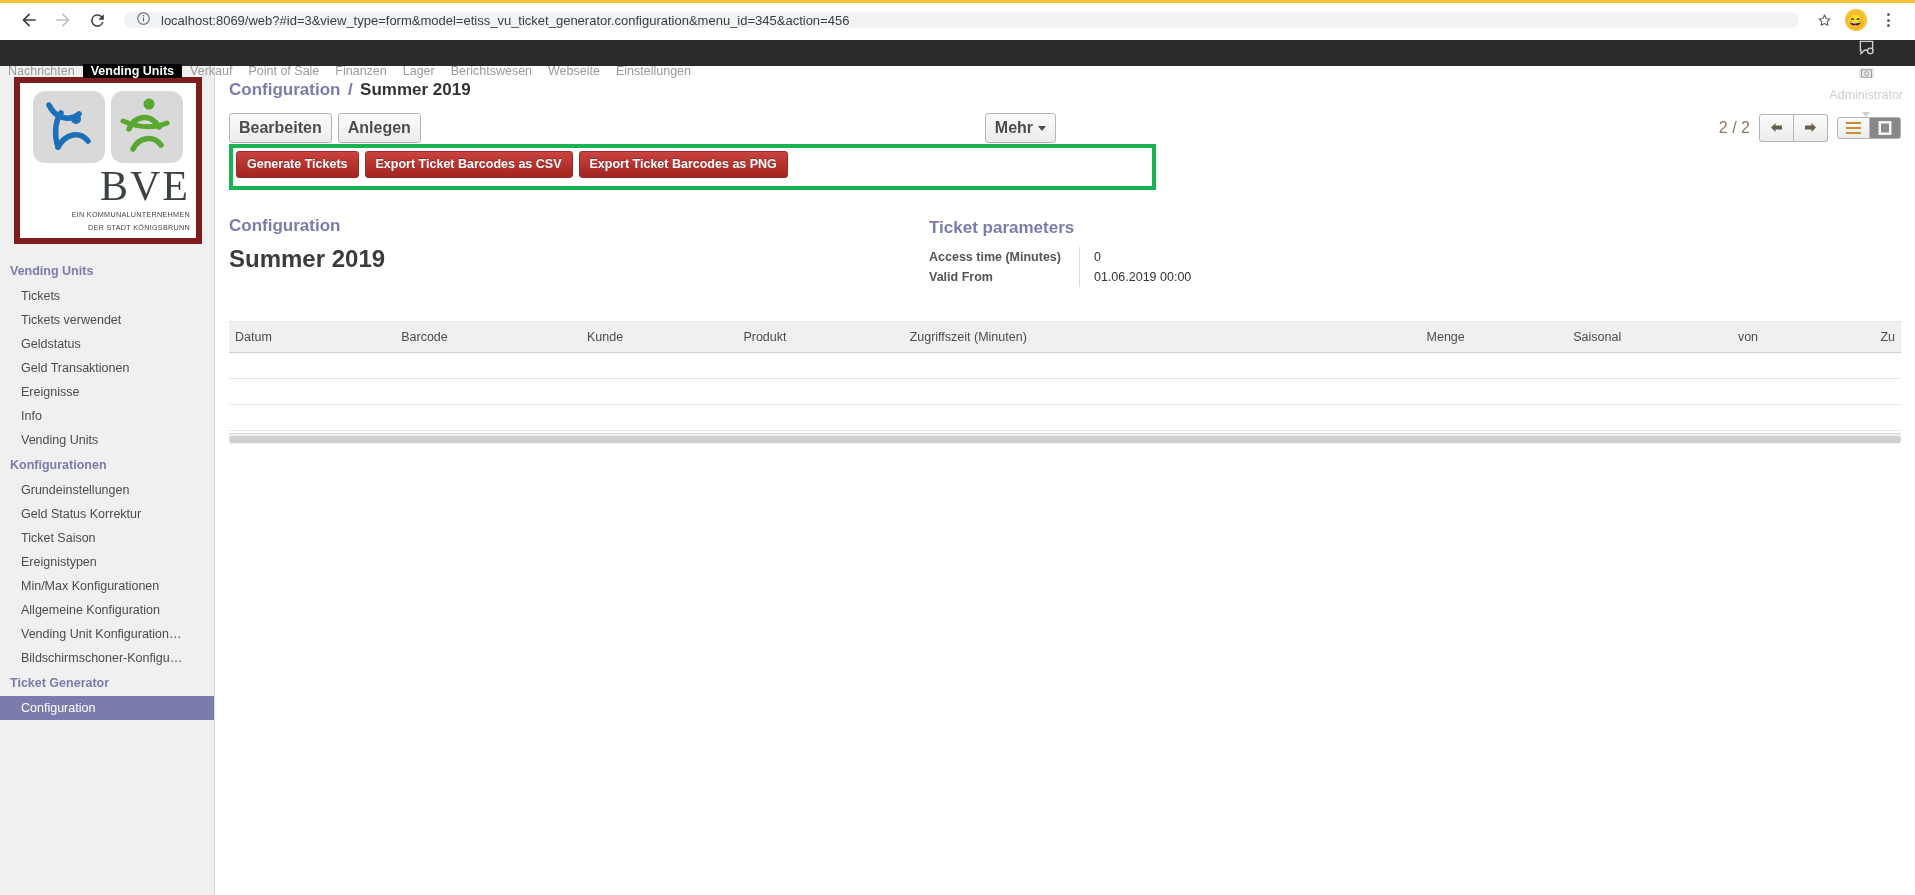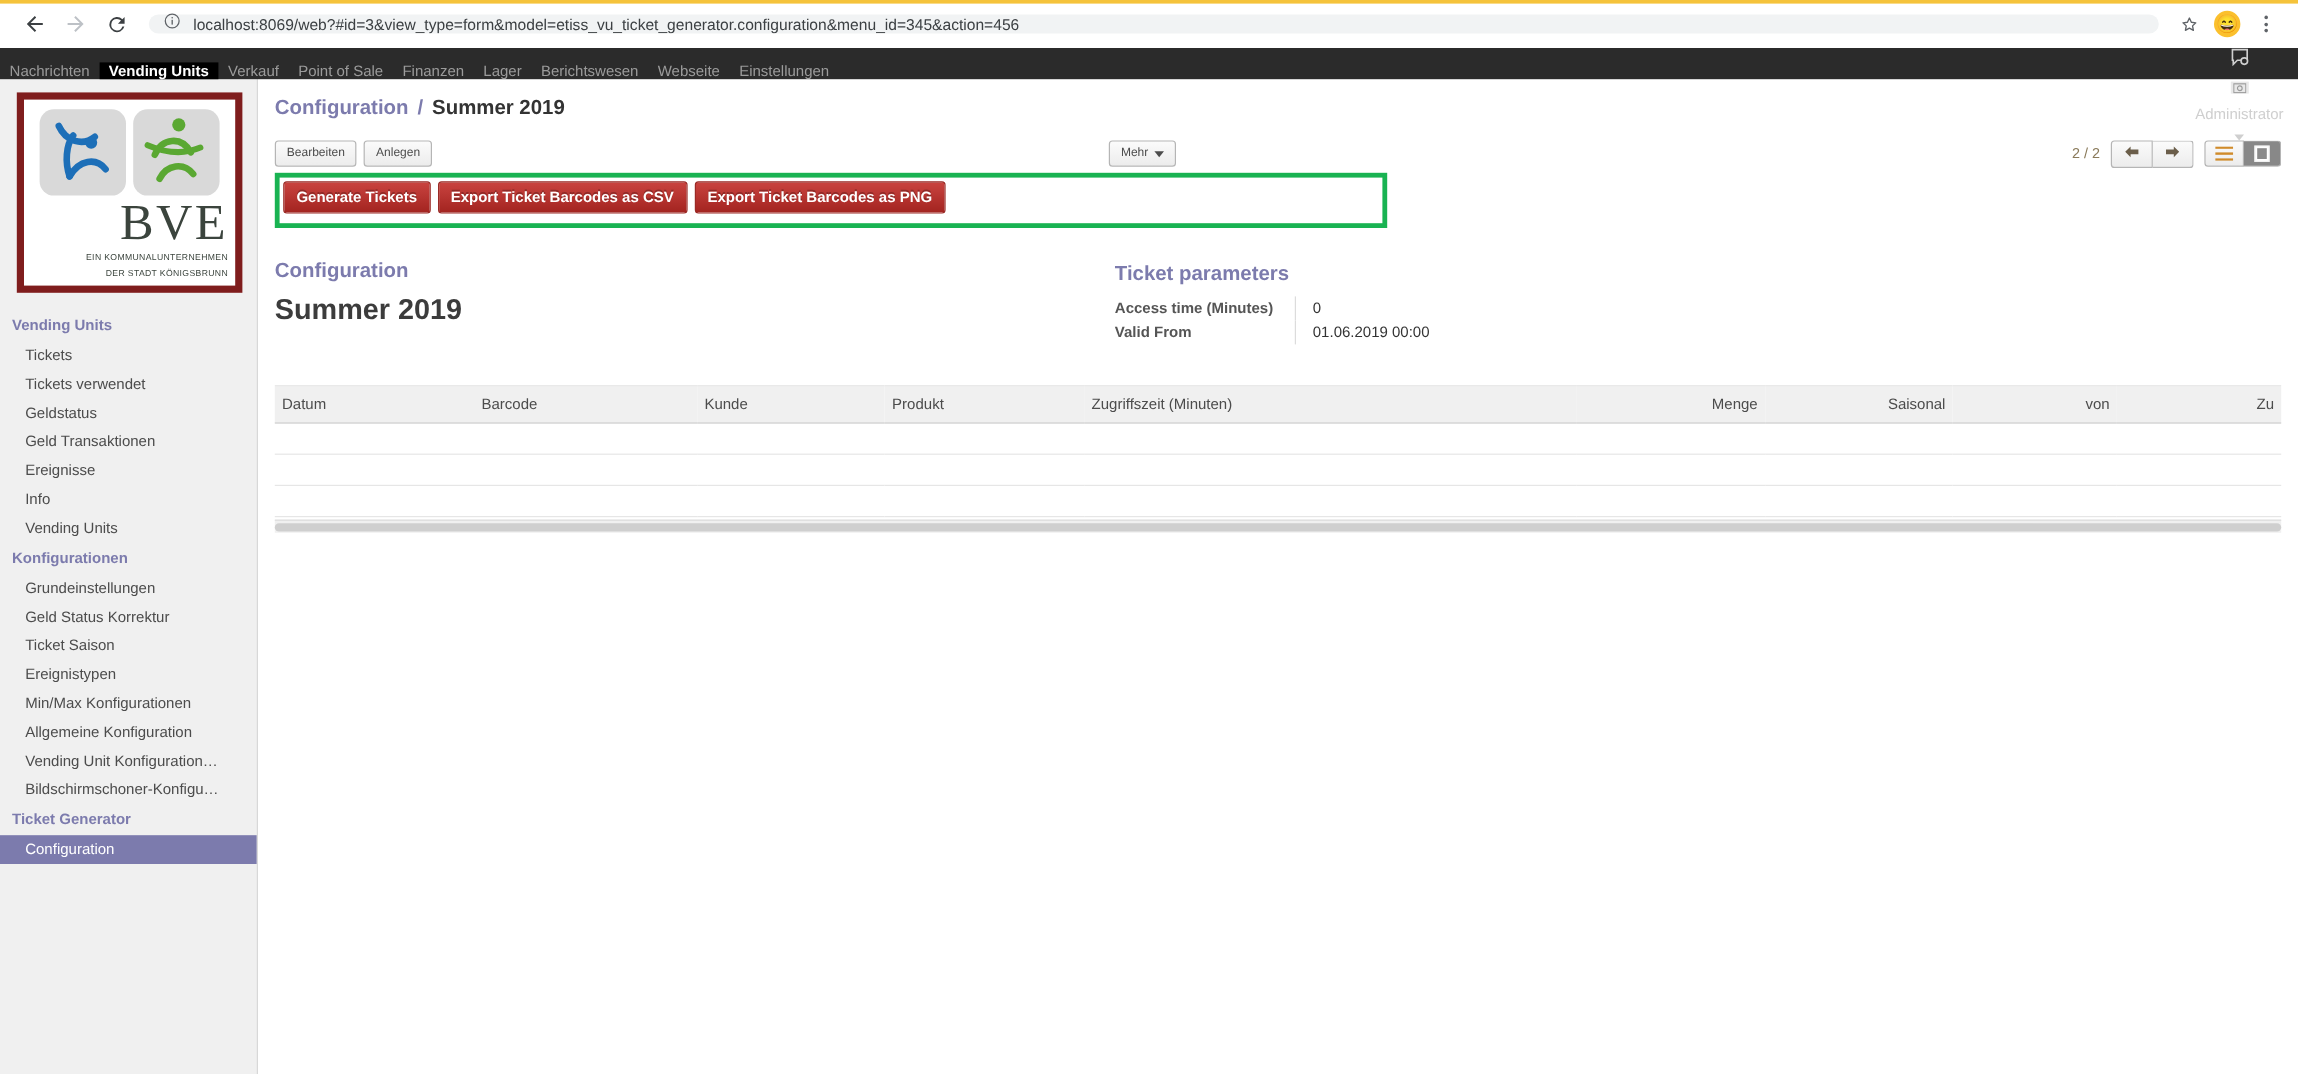--- a/index.html
+++ b/index.html
@@ -45,21 +45,21 @@
     font-size: 15px; line-height: 1;
   }
   .kebab { display: flex; flex-direction: column; gap: 2.5px; align-items: center; }
   .kebab i { width: 3px; height: 3px; border-radius: 50%; background: #5f6368; display: block; }
 
   
   #topbar {
     height: 26px; background: #2b2b2b; display: flex; align-items: stretch;
     font-size: 12.5px; position: relative;
   }
-  #topbar .menu-list { display: flex; align-items: flex-end; margin-top: 24px; }
+  #topbar .menu-list { display: flex; align-items: flex-start; margin-top: 24px; }
   .menu-item {
     display: flex; align-items: center; padding: 0 8px;
     color: #9b9b9b; white-space: nowrap;
   }
   .menu-item.active { background: #000; color: #fff; font-weight: bold; }
   .topbar-right {
     margin-left: auto; display: flex; align-items: center;
     padding-right: 12px; gap: 10px; flex-direction: column;
   }
   .user-name { color: #cfcfcf; font-size: 12.5px; }
@@ -117,36 +117,36 @@
   .bc { font-size: 17px; font-weight: bold; }
   .bc-root { color: #7c7bad; }
   .bc-sep { color: #7c7bad; margin: 0 3px; }
   .bc-leaf { color: #333; }
 
   .control-bar {
     display: flex; align-items: center; padding: 0 14px 0 14px;
     height: 32px; position: relative;
   }
   .btn-default {
-    font-size: 10px; color: #4c4c4c; padding: 4px 9px;
+    font-size: 16px; color: #4c4c4c; padding: 4px 9px;
     border: 1px solid #b5b5b5; border-radius: 3px;
     background: linear-gradient(to bottom, #fbfbfb 0%, #ececec 100%);
-    margin-right: 6px; white-space: nowrap; line-height: 1.2;
+    margin-right: 6px; white-space: nowrap; line-height: 1.2; font-weight: bold;
   }
   .more-btn { display: flex; align-items: center; gap: 5px; }
   .more-btn .caret {
     width: 0; height: 0; border-left: 4px solid transparent;
     border-right: 4px solid transparent; border-top: 5px solid #4c4c4c;
   }
   .mehr-wrap { margin-left: 558px; }
 
   .pager-zone {
     margin-left: auto; display: flex; align-items: center; gap: 9px;
   }
-  .pager-count { font-size: 12px; color: #8a7a5a; }
+  .pager-count { font-size: 16px; color: #8a7a5a; }
   .btn-group { display: flex; }
   .btn-group .btn-default { margin-right: 0; border-radius: 0; }
   .btn-group .btn-default:first-child { border-radius: 3px 0 0 3px; }
   .btn-group .btn-default:last-child { border-radius: 0 3px 3px 0; border-left: none; }
   .arrow-btn { padding: 3px 10px; }
   .view-btn { padding: 3px 8px; display: flex; align-items: center; }
   .view-btn.active { background: #888; }
 
   .action-strip-outer {
     border: 4px solid #19b352; margin: 0 0 0 14px; width: 927px;

